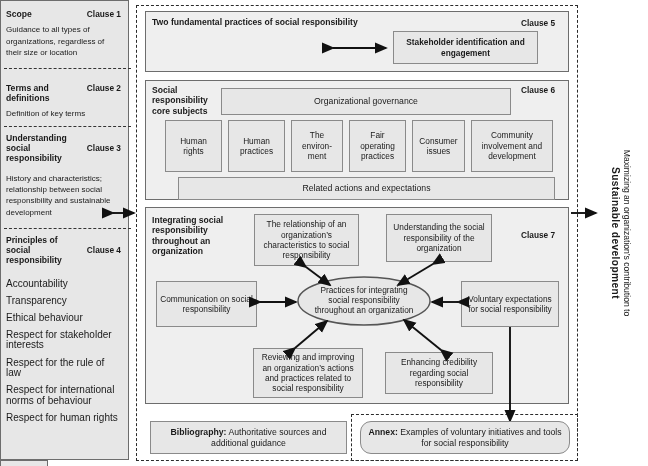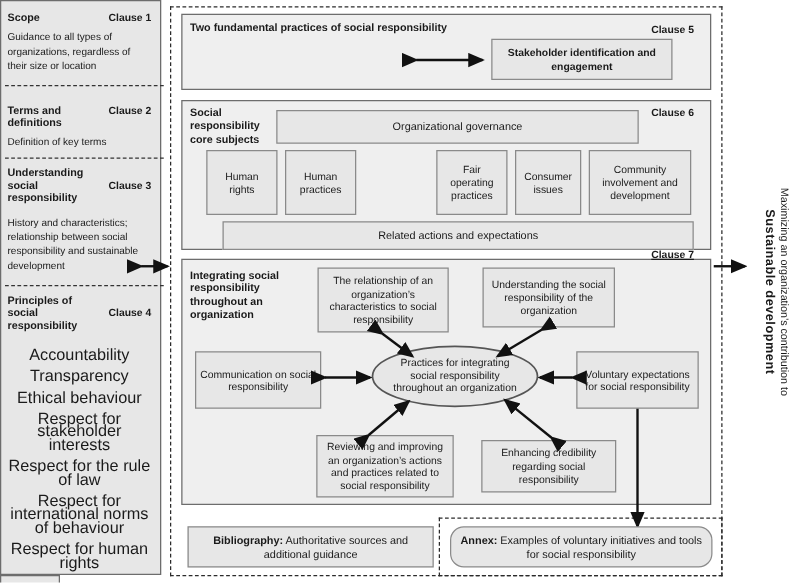--- a/index.html
+++ b/index.html
@@ -16,21 +16,21 @@
   .t9{font-size:8.7px;line-height:11px;}
   .b{font-weight:bold;}
 
   
   #left-col{left:4px;top:4px;width:127px;height:458px;background:#e7e7e7;border:1.5px solid #6d6d6d;}
   .lsec{position:absolute;left:0;width:127px;box-sizing:border-box;}
   .lsec .hd{position:relative;padding:5px 6px 0 6px;}
   .lsec .title{font-weight:bold;font-size:8.6px;line-height:10.2px;width:74px;}
   .lsec .clause{position:absolute;right:6px;font-weight:bold;font-size:8.3px;}
   .lsec .body{padding:5px 6px 4px 6px;font-size:8px;line-height:11.4px;}
-  .plist{padding:4px 6px 0 6px;font-size:13px;line-height:10.6px;text-align:center;}
+  .plist{padding:4px 6px 0 6px;font-size:10px;line-height:10.6px;}
   .plist div{margin-bottom:6.5px;}
 
   
   #mid-dashed{left:136px;top:5px;width:442px;height:456px;}
 
   
   #c5{left:145px;top:11px;width:424px;height:61px;background:#efefef;border:1.5px solid #6d6d6d;}
   #c6{left:145px;top:80px;width:424px;height:120px;background:#efefef;border:1.5px solid #6d6d6d;}
   #c7{left:145px;top:207px;width:424px;height:197px;background:#efefef;border:1.5px solid #6d6d6d;}
   .clausetag{position:absolute;font-weight:bold;font-size:8.3px;}
@@ -102,29 +102,30 @@
   <div class="clausetag" style="left:521px;top:18px;">Clause 5</div>
   <div class="box ctr t" style="left:393px;top:31px;width:145px;height:33px;padding:2px 4px;font-weight:bold;">Stakeholder identification and engagement</div>
 
   <div class="panel" id="c6"></div>
   <div class="secthead" style="left:152px;top:85px;width:76px;">Social responsibility core subjects</div>
   <div class="clausetag" style="left:521px;top:85px;">Clause 6</div>
   <div class="box ctr t9" style="left:221px;top:88px;width:290px;height:27px;">Organizational governance</div>
 
   <div class="box ctr t" style="left:165px;top:120px;width:57px;height:52px;padding:2px 18px;">Human rights</div>
   <div class="box ctr t" style="left:228px;top:120px;width:57px;height:52px;padding:2px 3px;">Human practices</div>
+  <div class="box ctr t" style="left:291px;top:120px;width:52px;height:52px;padding:2px 3px;">The environ- ment</div>
   <div class="box ctr t" style="left:349px;top:120px;width:57px;height:52px;padding:2px 3px;">Fair operating practices</div>
   <div class="box ctr t" style="left:412px;top:120px;width:53px;height:52px;padding:2px 3px;">Consumer issues</div>
   <div class="box ctr t" style="left:471px;top:120px;width:82px;height:52px;padding:2px 3px;">Community involvement  and development</div>
 
   <div class="box ctr t9" style="left:178px;top:177px;width:377px;height:23px;">Related actions and expectations</div>
 
   <div class="panel" id="c7"></div>
   <div class="secthead" style="left:152px;top:215px;width:100px;">Integrating social responsibility throughout an organization</div>
-  <div class="clausetag" style="left:521px;top:198px;text-decoration:underline;">Clause 7</div>
+  <div class="clausetag" style="left:521px;top:230px;">Clause 7</div>
 
   <div class="box ctr t" style="left:254px;top:214px;width:105px;height:52px;padding:2px 3px;">The relationship of an organization’s characteristics to social responsibility</div>
   <div class="box ctr t" style="left:386px;top:214px;width:106px;height:48px;padding:2px 3px;">Understanding the social responsibility of the organization</div>
   <div class="box ctr t" style="left:156px;top:281px;width:101px;height:46px;padding:2px 3px;">Communication on social responsibility</div>
   <div class="box ctr t" style="left:461px;top:281px;width:98px;height:46px;padding:2px 3px;">Voluntary expectations for social responsibility</div>
   <div class="box ctr t" style="left:253px;top:348px;width:110px;height:50px;padding:2px 3px;">Reviewing and improving an organization’s actions and practices related to social responsibility</div>
   <div class="box ctr t" style="left:385px;top:352px;width:108px;height:42px;padding:2px 3px;">Enhancing credibility regarding social responsibility</div>
 
   <svg class="ov" viewBox="0 0 648 466">
     <defs>

